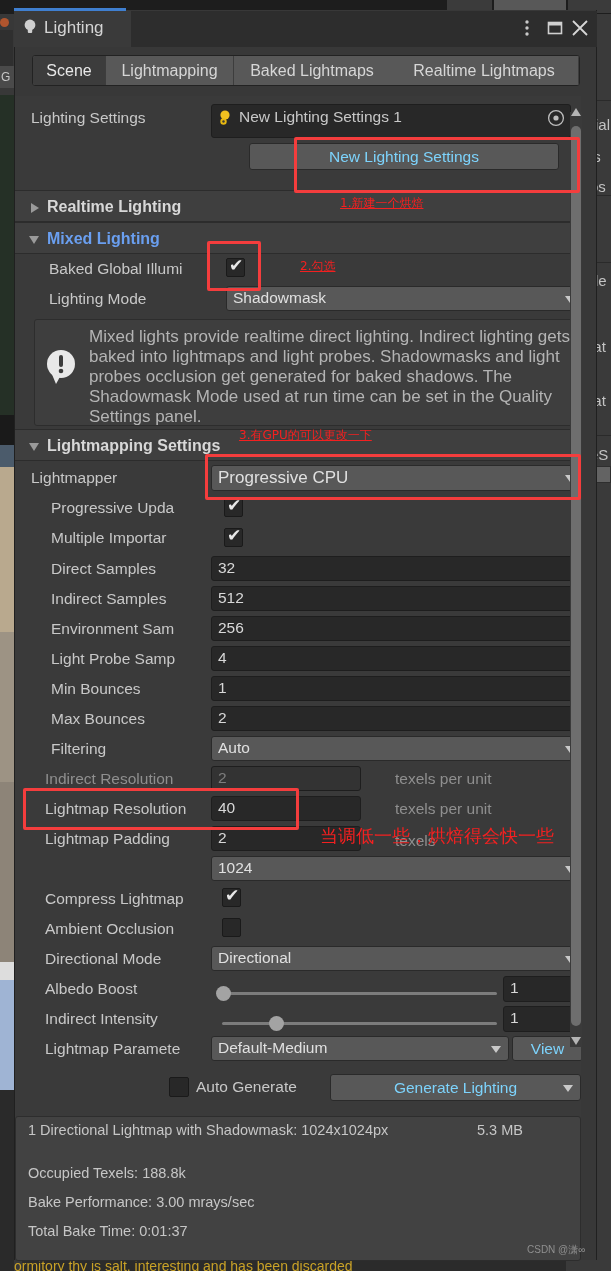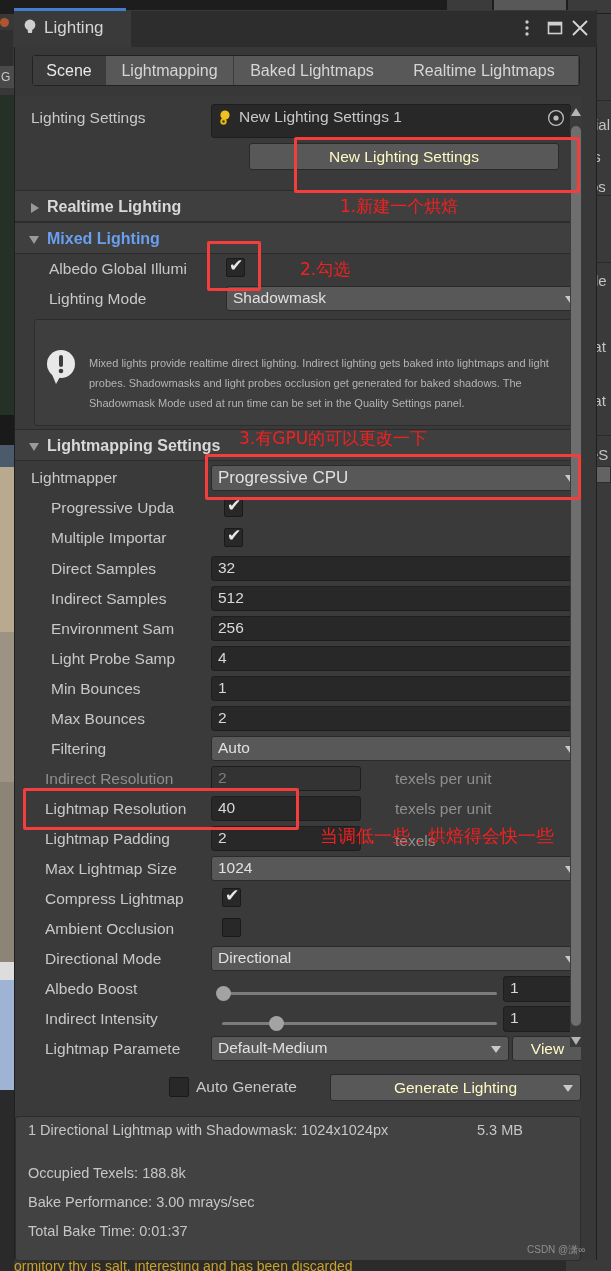--- a/index.html
+++ b/index.html
@@ -70,47 +70,47 @@
   .field { position:absolute; background:#282828; border:1px solid #1e1e1e; border-radius:3px;
            color:#d8d8d8; font-size:15.5px; line-height:22px; padding-left:6px; overflow:hidden; white-space:nowrap; }
   .field.dim { color:#7d7d7d; background:#333333; }
   .objfield { position:absolute; background:#282828; border:1px solid #1e1e1e; border-radius:3px; }
   .dropdown { position:absolute; background:#585858; border:1px solid #2a2a2a; border-radius:3px;
               color:#e0e0e0; font-size:15.5px; line-height:22px; padding-left:6px; white-space:nowrap; }
   .dd-arrow { position:absolute; right:7px; top:50%; margin-top:-3px; width:0;height:0;
               border-top:7px solid #c9c9c9; border-left:5px solid transparent; border-right:5px solid transparent; }
   .chk { position:absolute; width:19px; height:19px; background:#282828; border:1px solid #1a1a1a; border-radius:2px; }
   .chk.on::after { content:"✔"; position:absolute; left:2px; top:-4px; color:#e8e8e8; font-size:17px; }
-  .btn { position:absolute; background:#585858; border:1px solid #2a2a2a; border-radius:3px; color:#fef9c3;
+  .btn { position:absolute; background:#585858; border:1px solid #2a2a2a; border-radius:3px; color:#7dd3fc;
          font-size:15.5px; display:flex; align-items:center; justify-content:center; }
   .slider-track { position:absolute; height:3px; background:#7c7c7c; border-radius:2px; }
   .slider-knob { position:absolute; width:15px; height:15px; border-radius:50%; background:#a3a3a3; }
 
   
   .infobox { position:absolute; background:#3e3e3e; border:1px solid #2d2d2d; border-radius:3px; }
-  .infotext { position:absolute; color:#b4b4b4; font-size:11px; line-height:20px;margin-top:26px; }
+  .infotext { position:absolute; color:#b4b4b4; font-size:17px; line-height:20px; }
   .excl { position:absolute; width:36px; height:36px; }
 
   
   .statsbox { position:absolute; left:15px; top:1116px; width:566px; height:145px; background:#424242;
               border:1px solid #2d2d2d; border-radius:3px; }
   .stattxt { position:absolute; color:#c6c6c6; font-size:14.5px; white-space:nowrap; }
   .footer-strip { position:absolute; left:15px; top:1095px; width:566px; height:36px; background:#3a3a3a; }
 
   
   .sbar-trk { position:absolute; left:570px; top:112px; width:12px; height:935px; background:#3a3a3a; }
   .sbar-thm { position:absolute; left:571px; top:126px; width:10px; height:900px; background:#6e6e6e; border-radius:5px; }
   .sbar-up { position:absolute; left:571px; top:108px; width:0;height:0;
              border-bottom:8px solid #b5b5b5; border-left:5px solid transparent; border-right:5px solid transparent; }
   .sbar-dn { position:absolute; left:571px; top:1037px; width:0;height:0;
              border-top:8px solid #b5b5b5; border-left:5px solid transparent; border-right:5px solid transparent; }
 
   
   .redbox { position:absolute; border:3px solid #f43d3d; border-radius:2px; pointer-events:none; }
-  .redtxt { position:absolute; color:#f42020; font-size:17px; white-space:nowrap; font-family:"DejaVu Sans", sans-serif; }
+  .redtxt { position:absolute; color:#f42020; font-size:12px; white-space:nowrap; font-family:"DejaVu Sans", sans-serif;text-decoration:underline; }
   .redtxt2 { position:absolute; color:#f42020; font-size:18px; white-space:nowrap; font-family:"DejaVu Sans", sans-serif; }
   .watermark { position:absolute; left:527px; top:1243px; color:#8f8f8f; font-size:10px; white-space:nowrap; }
 </style>
 </head>
 <body>
 
 <div id="root">
 
   <div class="bg-base"></div>
   <div class="bg-top-strip"></div>
@@ -208,21 +208,21 @@
     <div class="hdr" style="top:94px; height:32px;">
       <div class="tri tri-right" style="left:16px; top:12px;"></div>
       <div class="hdr-txt" style="left:32px; top:7px; color:#d8d8d8;">Realtime Lighting</div>
     </div>
 
     <div class="hdr" style="top:126px; height:32px;">
       <div class="tri tri-down" style="left:14px; top:13px;"></div>
       <div class="hdr-txt" style="left:32px; top:7px; color:#6a9ff0;">Mixed Lighting</div>
     </div>
 
-    <div class="lbl" style="left:34px; top:164px; width:175px;">Albedo Global Illumi</div>
+    <div class="lbl" style="left:34px; top:164px; width:175px;">Baked Global Illumi</div>
     <div class="chk on" style="left:211px; top:162px;"></div>
 
     <div class="lbl" style="left:34px; top:194px;">Lighting Mode</div>
     <div class="dropdown" style="left:211px; top:190px; width:357px; height:25px;">
       <span>Shadowmask</span>
       <span class="dd-arrow"></span>
     </div>
 
     <div class="infobox" style="left:19px; top:223px; width:548px; height:107px;"></div>
     <div class="excl" style="left:28px; top:252px;">
@@ -281,21 +281,20 @@
     <div class="lbl lbl-dim" style="left:380px; top:674px;">texels per unit</div>
 
     <div class="lbl" style="left:30px; top:704px; width:182px;">Lightmap Resolution</div>
     <div class="field" style="left:196px; top:700px; width:150px; height:25px;">40</div>
     <div class="lbl lbl-dim" style="left:380px; top:704px;">texels per unit</div>
 
     <div class="lbl" style="left:30px; top:734px; width:172px;">Lightmap Padding</div>
     <div class="field" style="left:196px; top:730px; width:150px; height:25px;">2</div>
     <div class="lbl lbl-dim" style="left:380px; top:736px;">texels</div>
 
-    <div class="lbl" style="left:30px; top:764px; width:176px;">Max Lightmap Size</div>
     <div class="dropdown" style="left:196px; top:760px; width:372px; height:25px;">
       <span>1024</span>
       <span class="dd-arrow"></span>
     </div>
 
     <div class="lbl" style="left:30px; top:794px; width:176px;">Compress Lightmap</div>
     <div class="chk on" style="left:207px; top:792px;"></div>
 
     <div class="lbl" style="left:30px; top:824px; width:176px;">Ambient Occlusion</div>
     <div class="chk" style="left:207px; top:822px;"></div>

